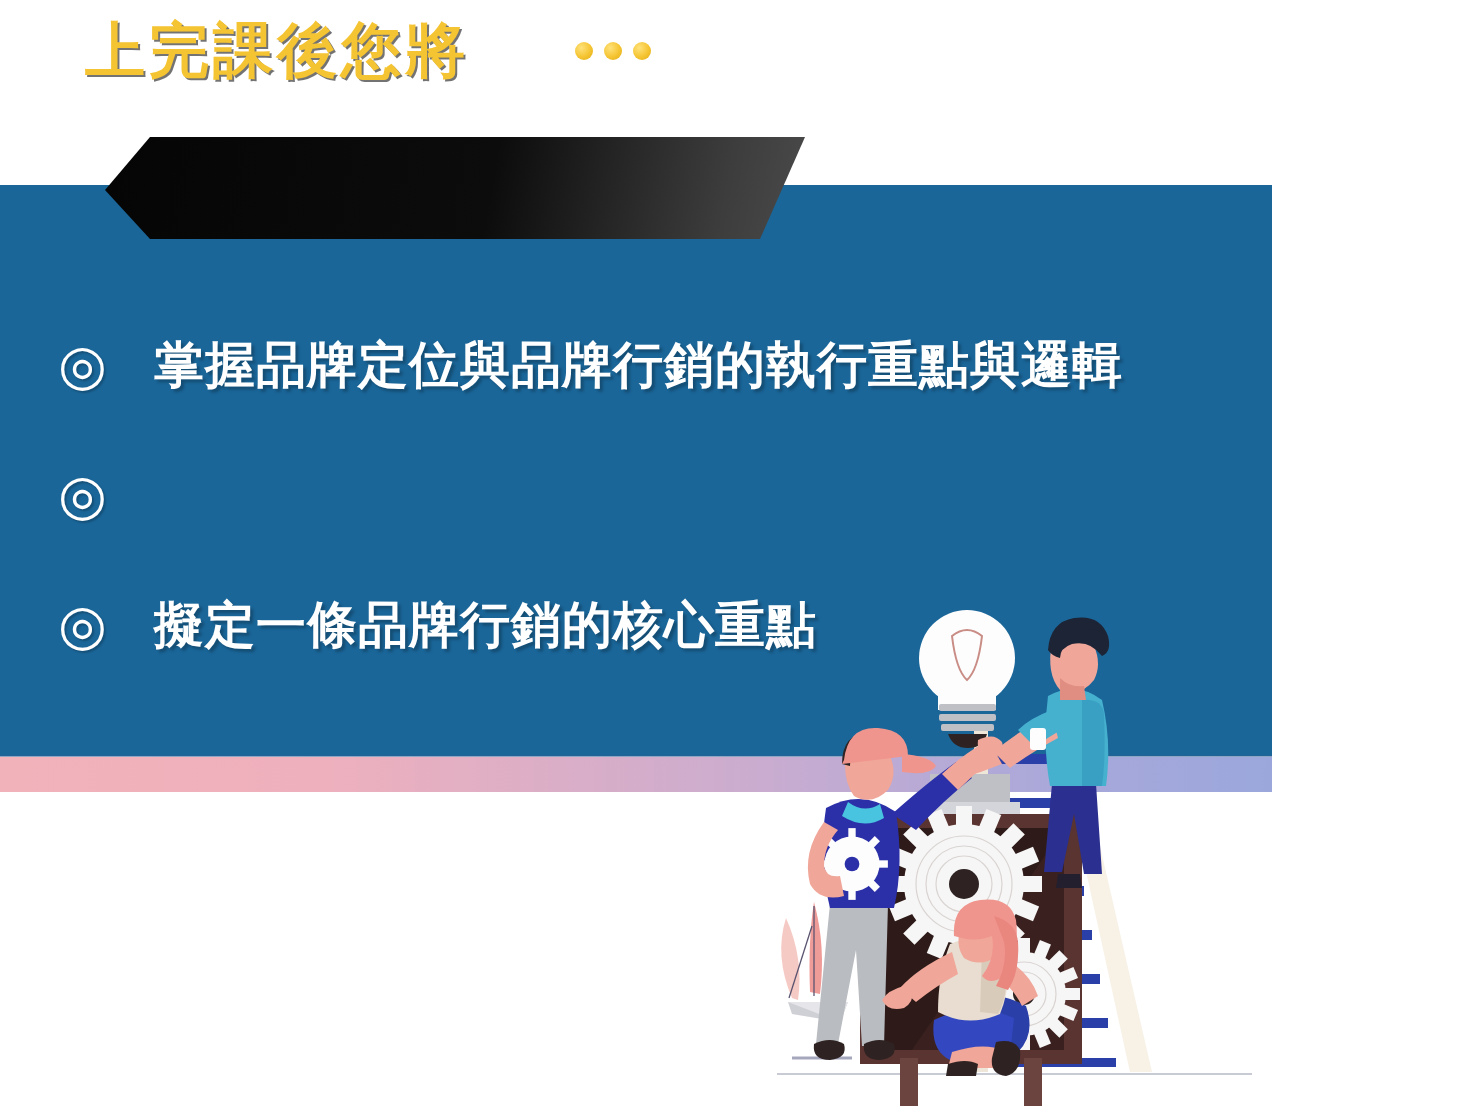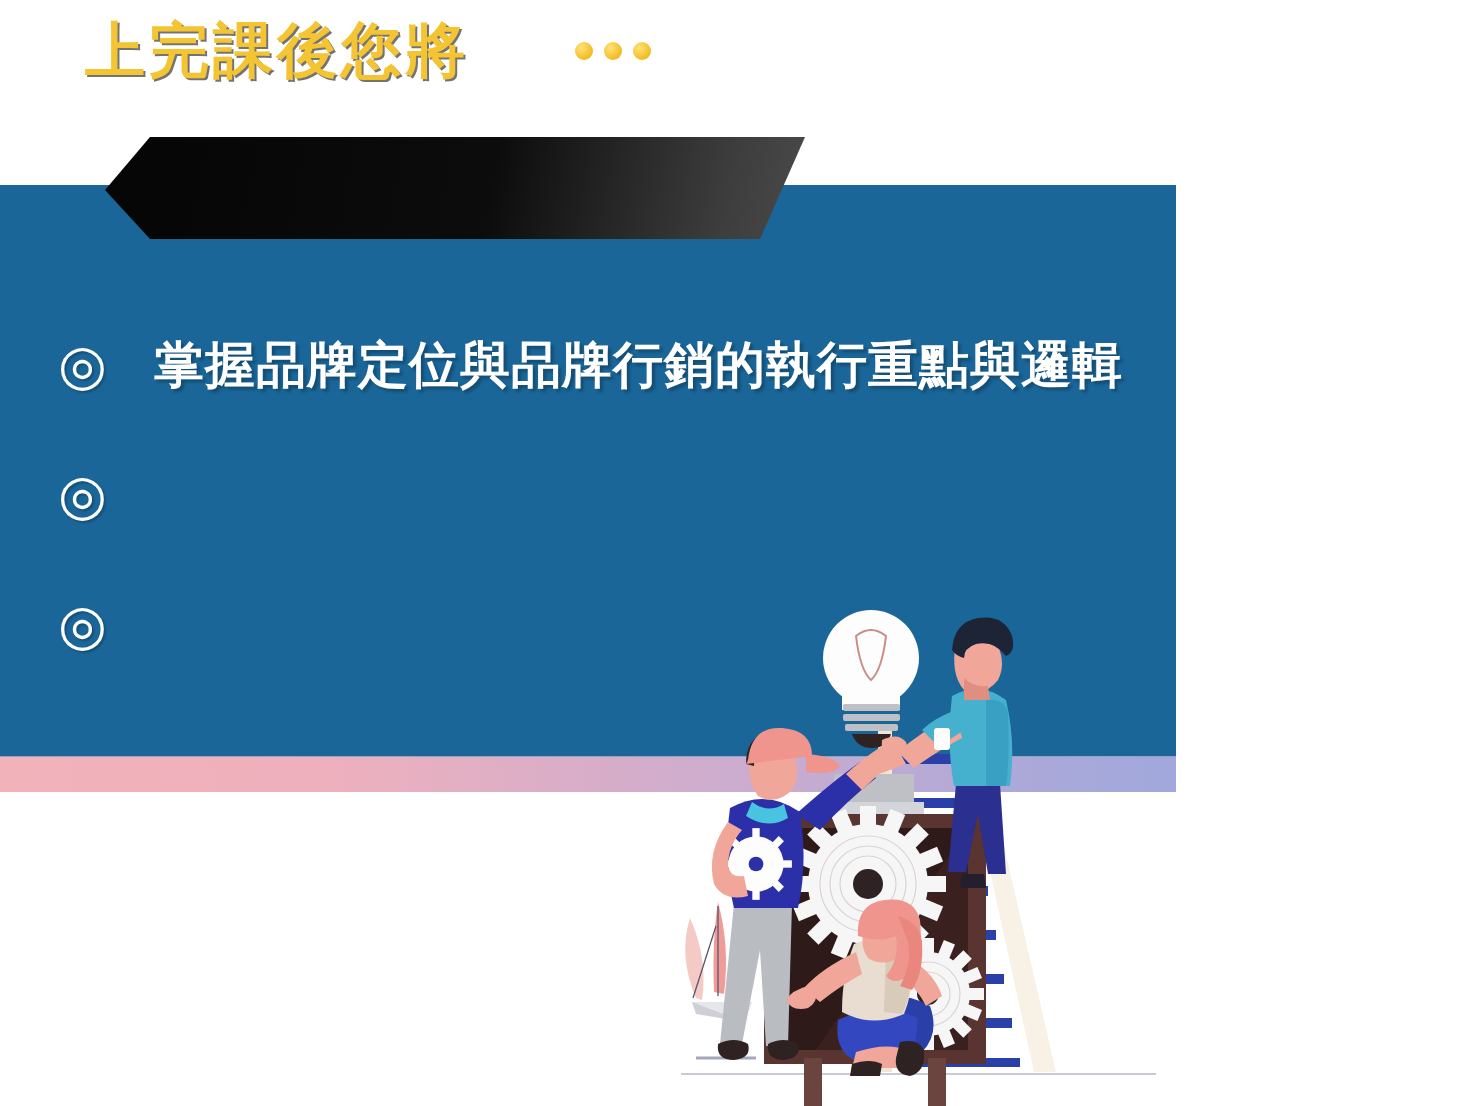--- a/index.html
+++ b/index.html
@@ -6,21 +6,21 @@
 
   html,body {
     width:1480px; height:1106px;
     background:#ffffff;
     font-family:"Liberation Sans", sans-serif;
     overflow:hidden;
   }
 
   #slide {
     position:relative;
-    width:1176px; height:1106px;
+    width:1272px; height:1106px;
     background:#ffffff;
     overflow:hidden;
   }
 
   
   .blue-panel {
     position:absolute;
     left:0; top:185px;
     width:1480px; height:571px;
     background:#1a6699;
@@ -140,20 +140,21 @@
       <span class="bullet-mark">◎</span>
       <span class="bullet-text">掌握品牌定位與品牌行銷的執行重點與邏輯</span>
     </div>
 
     <div class="bullet-row">
       <span class="bullet-mark">◎</span>
     </div>
 
     <div class="bullet-row">
       <span class="bullet-mark">◎</span>
+      <span class="bullet-text">擬定一條品牌行銷的核心重點</span>
     </div>
 
   </div>
 
   <div class="illustration">
     <svg viewBox="0 0 520 500" xmlns="http://www.w3.org/2000/svg">
 
       <line x1="25" y1="468" x2="500" y2="468" stroke="#c9cbd4" stroke-width="2"></line>
 
       <g>

